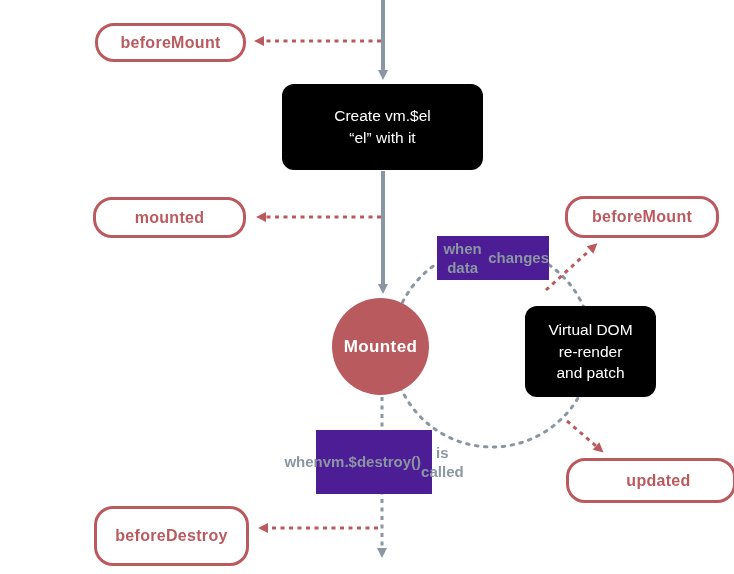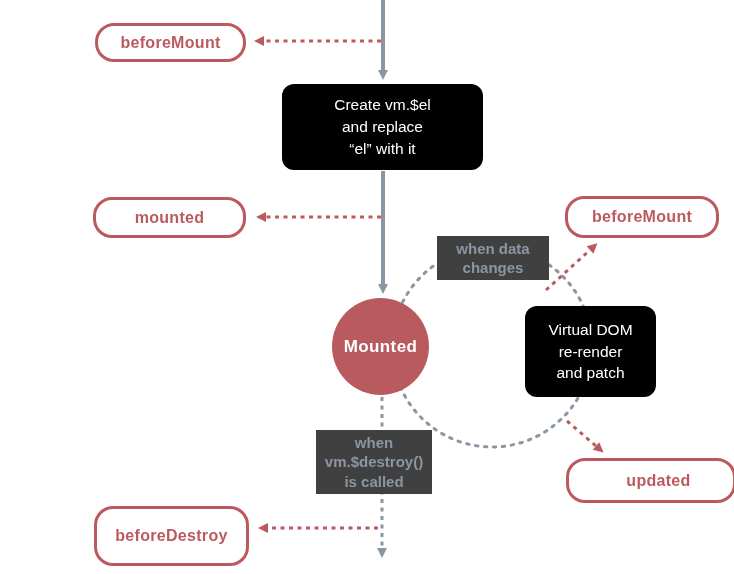--- a/index.html
+++ b/index.html
@@ -40,27 +40,27 @@
     position:absolute;z-index:2;
     width:97px;height:97px;
     border-radius:50%;
     background:#b85a5e;
     color:#ffffff;
     font-weight:700;font-size:17px;letter-spacing:.4px;
     display:flex;align-items:center;justify-content:center;
   }
   .gray-note{
     position:absolute;z-index:2;
-    background:#404040;
+    background:#4c1d95;
     color:#8a96a2;
     font-weight:700;
     font-size:15px;
     line-height:1.3;
     text-align:center;
-    display:flex;flex-direction:column;justify-content:center;
+    display:flex;flex-direction:row;align-items:center;justify-content:center;
     box-sizing:border-box;
   }
 </style>
 </head>
 <body>
 
 <div id="stage">
 
   <svg id="lines" width="734" height="574" viewBox="0 0 734 574">
     <defs>
@@ -103,21 +103,20 @@
   <div class="badge" style="left:526px;top:458px;width:170px;height:45px;padding-left:15px;">
     <span>updated</span>
   </div>
 
   <div class="badge" style="left:54px;top:506px;width:155px;height:60px;">
     <span>beforeDestroy</span>
   </div>
 
   <div class="greenbox" style="left:242px;top:84px;width:201px;height:86px;">
     <span>Create vm.$el</span>
-    <span>and replace</span>
     <span>“el” with it</span>
   </div>
 
   <div class="greenbox" style="left:485px;top:306px;width:131px;height:91px;">
     <span>Virtual DOM</span>
     <span>re-render</span>
     <span>and patch</span>
   </div>
 
   <div class="circle-node" style="left:292px;top:298px;">

